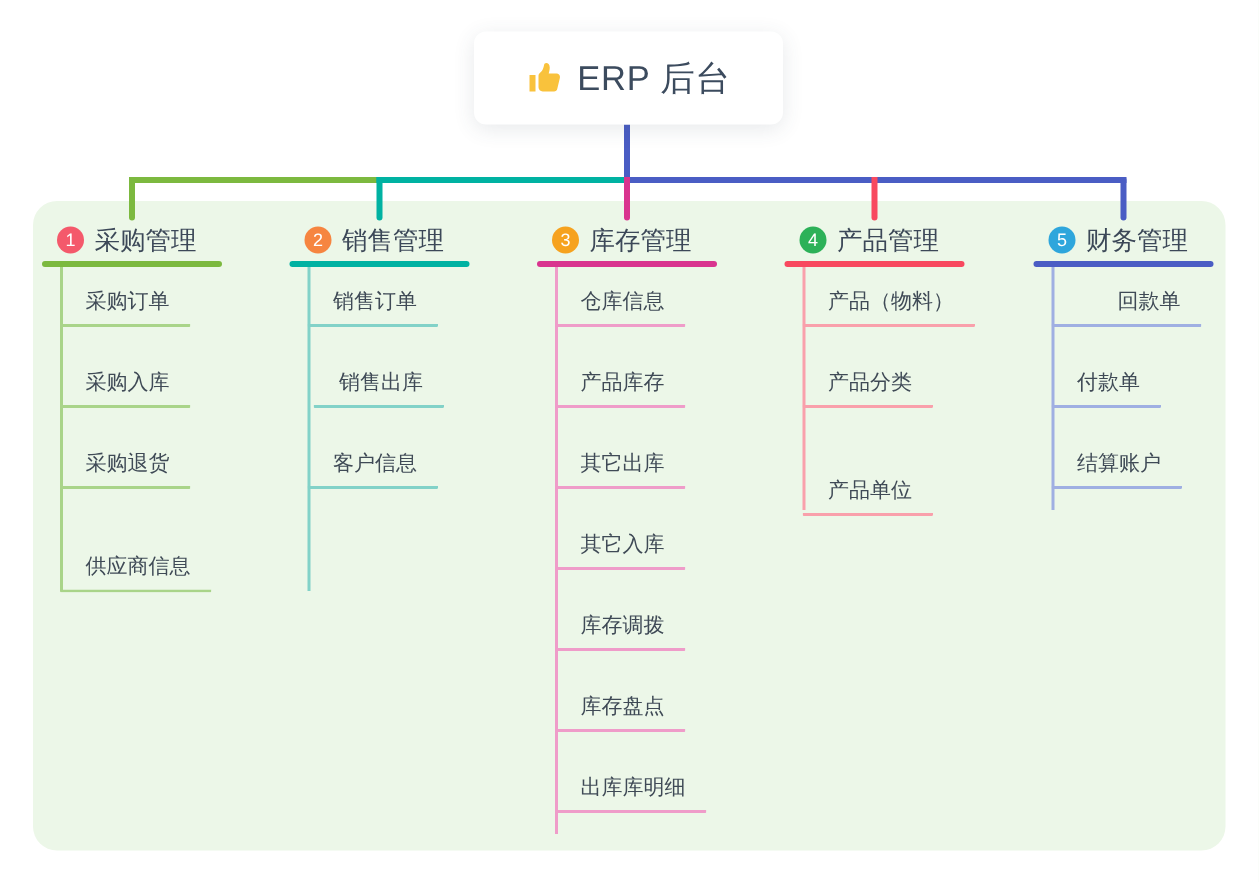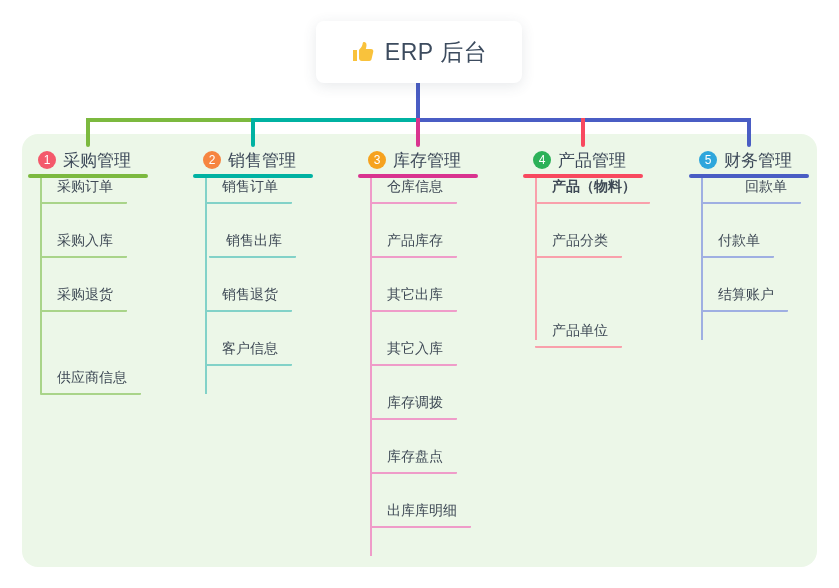--- a/index.html
+++ b/index.html
@@ -31,21 +31,21 @@
   .b4 { left:523px; } .b5 { left:689px; }
 
   .branch-title { display:flex; align-items:center; height:28px; padding-left:10px; gap:7px; cursor:pointer; }
   .badge { width:18px; height:18px; border-radius:50%; color:#fff; font-size:12px;
     line-height:18px; text-align:center; flex:0 0 18px; }
   .branch-label { font-size:17px; color:#3c4858; white-space:nowrap; }
   .title-underline { width:120px; height:4px; border-radius:2px; }
 
   .spine { position:absolute; left:12px; top:32px; width:2px; }
   .children { position:absolute; left:0; top:32px; }
-  .child-row { height:54px; display:flex; align-items:flex-start; }
+  .child-row { height:54px; display:flex; align-items:center; }
   .leaf { display:inline-block; margin-left:12px; padding:0 14px 6px 17px;
     font-size:14px; color:#3f4a56; white-space:nowrap;
     border-bottom:2px solid #ccc; border-radius:0 0 1px 1px; cursor:pointer; }
 </style>
 </head>
 <body>
 
 <div class="canvas">
 
   <div class="panel"></div>
@@ -101,23 +101,20 @@
     <div class="title-underline" style="background: rgb(0, 178, 162);"></div>
     <div class="spine" style="height: 216px; background: rgb(130, 210, 200);"></div>
     <div class="children">
       <div class="child-row">
           <span class="leaf" style="border-bottom-color: rgb(130, 210, 200);">销售订单</span>
         </div>
       <div class="child-row">
           <span class="leaf" style="border-bottom-color: rgb(130, 210, 200); margin-left: 16px;">销售出库</span>
         </div>
       <div class="child-row">
-          <span class="leaf" style="border-bottom-color: rgb(130, 210, 200);">销售退货</span>
-        </div>
-      <div class="child-row">
           <span class="leaf" style="border-bottom-color: rgb(130, 210, 200);">客户信息</span>
         </div>
     </div>
   </div>
 
   <div class="branch b3">
     <div class="branch-title">
       <span class="badge" style="background: rgb(246, 162, 30);">3</span>
       <span class="branch-label">库存管理</span>
     </div>
@@ -150,21 +147,21 @@
 
   <div class="branch b4">
     <div class="branch-title">
       <span class="badge" style="background: rgb(44, 177, 88);">4</span>
       <span class="branch-label">产品管理</span>
     </div>
     <div class="title-underline" style="background: rgb(248, 73, 95);"></div>
     <div class="spine" style="height: 162px; background: rgb(249, 160, 171);"></div>
     <div class="children">
       <div class="child-row">
-          <span class="leaf" style="border-bottom-color: rgb(249, 160, 171); font-weight: bold;">产品（物料）</span>
+          <span class="leaf" style="border-bottom-color: rgb(249, 160, 171);">产品（物料）</span>
         </div>
       <div class="child-row">
           <span class="leaf" style="border-bottom-color: rgb(249, 160, 171);">产品分类</span>
         </div>
       <div class="child-row">
           <span class="leaf" style="border-bottom-color: rgb(249, 160, 171); margin-top: 36px;">产品单位</span>
         </div>
     </div>
   </div>
 

